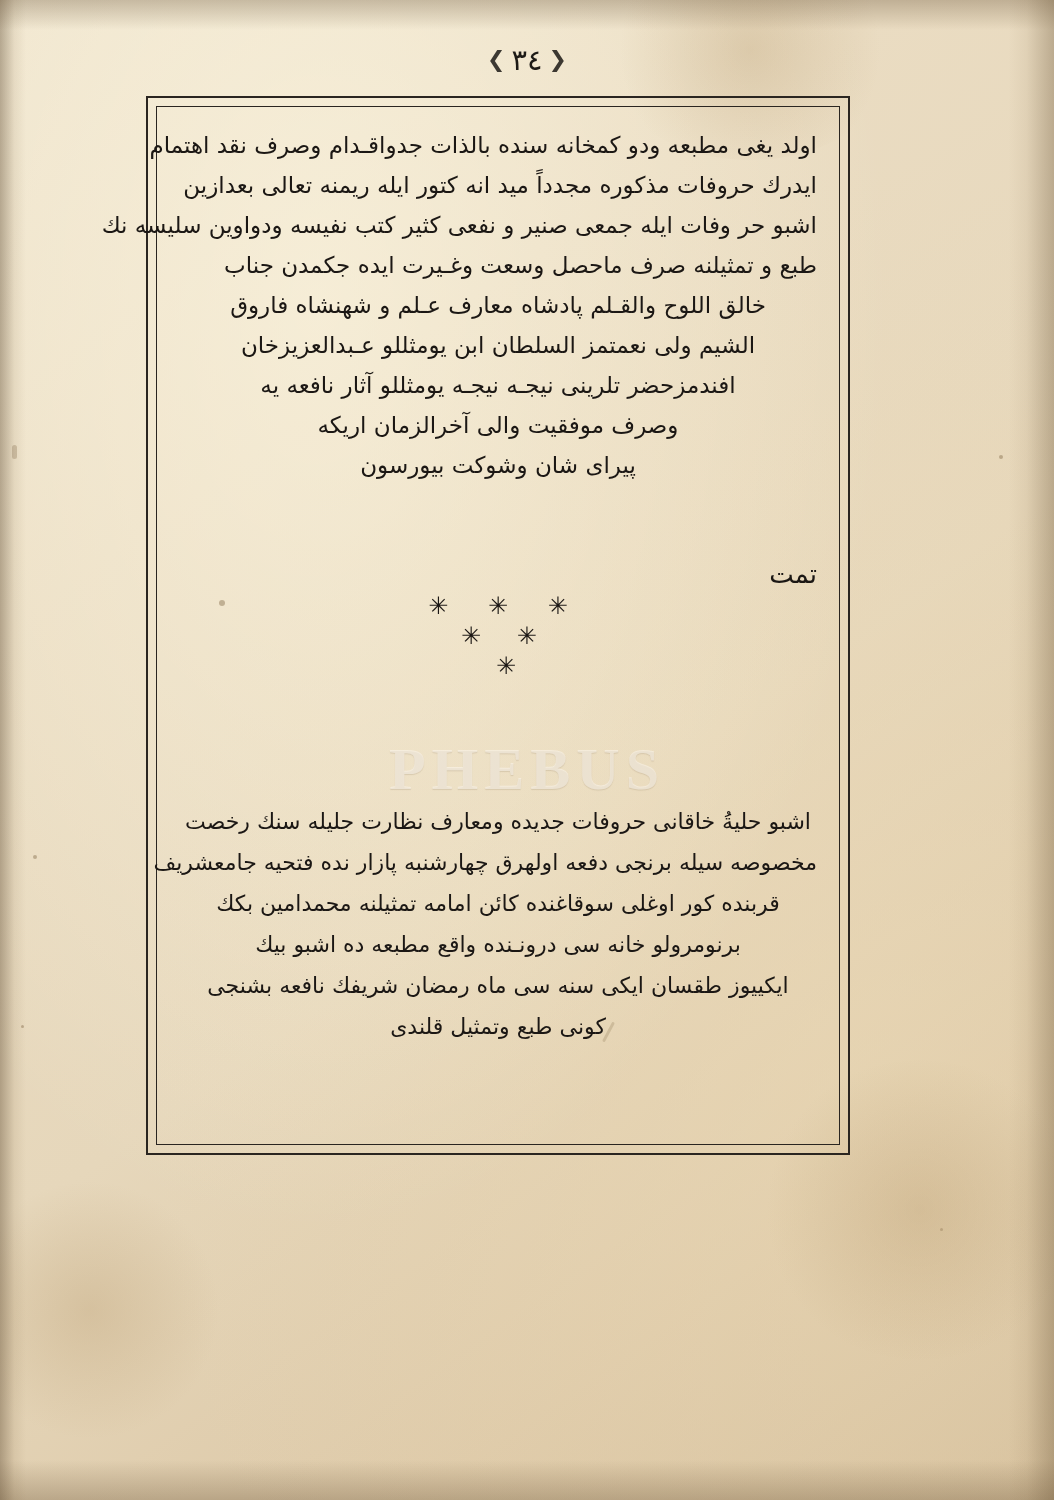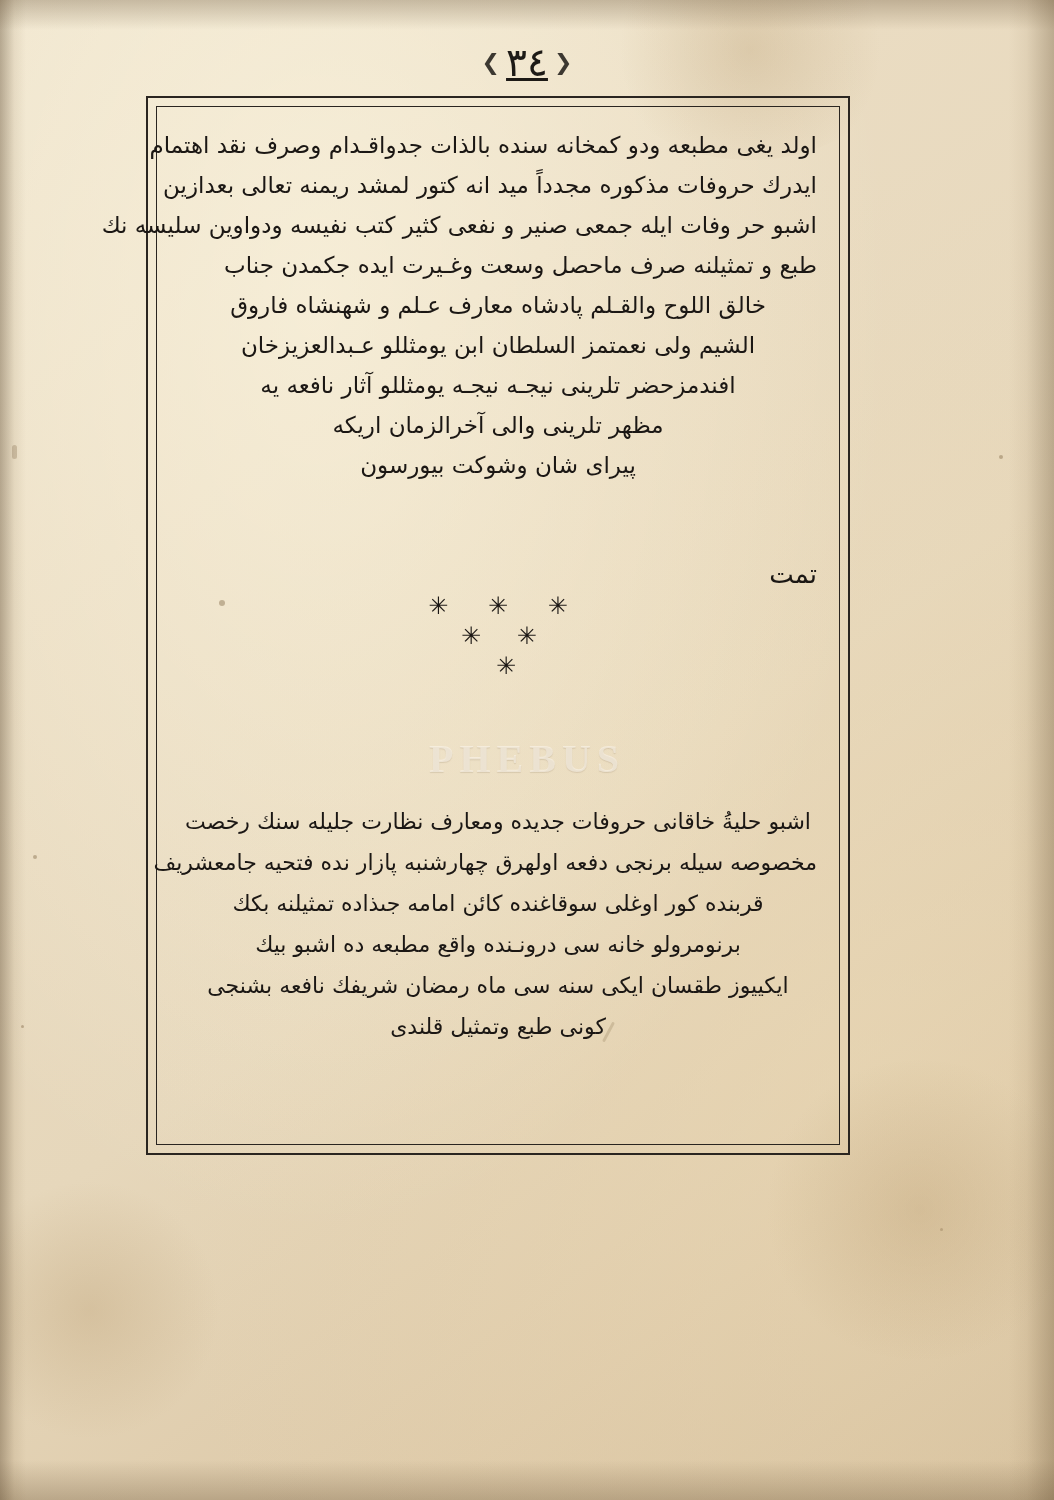--- a/index.html
+++ b/index.html
@@ -83,22 +83,21 @@
     direction: rtl;
   }
   #folio .orn {
     font-size: 22px;
     vertical-align: middle;
     opacity: 0.85;
   }
   #folio .num {
     vertical-align: middle;
     padding: 0 6px;
-    font-size: 39px;
-    text-decoration: underline;
+    font-size: 29px;
   }
 
   
   #frame-outer {
     position: absolute;
     left: 146px;
     top: 96px;
     width: 700px;
     height: 1055px;
     border: 2px solid #2a2520;
@@ -172,21 +171,21 @@
   #imprint-block .line.c { text-align: center; }
 
   
   #watermark {
     position: absolute;
     left: 0;
     right: 0;
     top: 735px;
     text-align: center;
     font-family: "Liberation Serif", serif;
-    font-size: 40px;
+    font-size: 60px;
     letter-spacing: 6px;
     color: rgba(255,252,245,0.50);
     text-shadow: 0 1px 1px rgba(120,100,70,0.18);
     font-weight: 700;
     z-index: 3;
     pointer-events: none;
   }
 </style>
 </head>
 <body>
@@ -215,41 +214,41 @@
   </div>
 
   <div id="watermark">PHEBUS</div>
 
   <div id="frame-outer">
     <div id="frame-inner">
       <div id="frame-content">
 
         <div id="body-block" class="arabic">
           <div class="line r">اولد يغى مطبعه ودو كمخانه سنده بالذات جدواقـدام وصرف نقد اهتمام</div>
-          <div class="line r">ايدرك حروفات مذكوره مجدداً ميد انه كتور لمشد ريمنه تعالى بعدازين</div>
+          <div class="line r">ايدرك حروفات مذكوره مجدداً ميد انه كتور ايله ريمنه تعالى بعدازين</div>
           <div class="line r">اشبو حر وفات ايله جمعى صنير و نفعى كثير كتب نفيسه ودواوين سليسه نك</div>
           <div class="line r">طبع و تمثيلنه صرف ماحصل وسعت وغـيرت ايده جكمدن جناب</div>
           <div class="line c">خالق اللوح والقـلم پادشاه معارف عـلم و شهنشاه فاروق</div>
           <div class="line c">الشيم ولى نعمتمز السلطان ابن يومثللو عـبدالعزيزخان</div>
           <div class="line c">افندمزحضر تلرينى نيجـه نيجـه يومثللو آثار نافعه يه</div>
-          <div class="line c">مظهر تلرينى والى آخرالزمان اريكه</div>
+          <div class="line c">وصرف موفقيت والى آخرالزمان اريكه</div>
           <div class="line c">پيراى شان وشوكت بيورسون</div>
         </div>
 
         <div id="colophon-orn">
           <div class="tamma arabic">تمت</div>
           <div class="stars">✳ ✳ ✳</div>
           <div class="stars two">✳ ✳</div>
           <div class="stars one">✳</div>
         </div>
 
         <div id="imprint-block" class="arabic">
           <div class="line c">اشبو حليةُ خاقانى حروفات جديده ومعارف نظارت جليله سنك رخصت</div>
           <div class="line c">مخصوصه سيله برنجى دفعه اولهرق چهارشنبه پازار نده فتحيه جامعشريف</div>
-          <div class="line c">قربنده كور اوغلى سوقاغنده كائن امامه جىذاده تمثيلنه بكك</div>
+          <div class="line c">قربنده كور اوغلى سوقاغنده كائن امامه تمثيلنه محمدامين بكك</div>
           <div class="line c">برنومرولو خانه سى درونـنده واقع مطبعه ده اشبو بيك</div>
           <div class="line c">ايكييوز طقسان ايكى سنه سى ماه رمضان شريفك نافعه بشنجى</div>
           <div class="line c">كونى طبع وتمثيل قلندى</div>
         </div>
 
       </div>
     </div>
   </div>
 
 </div>

